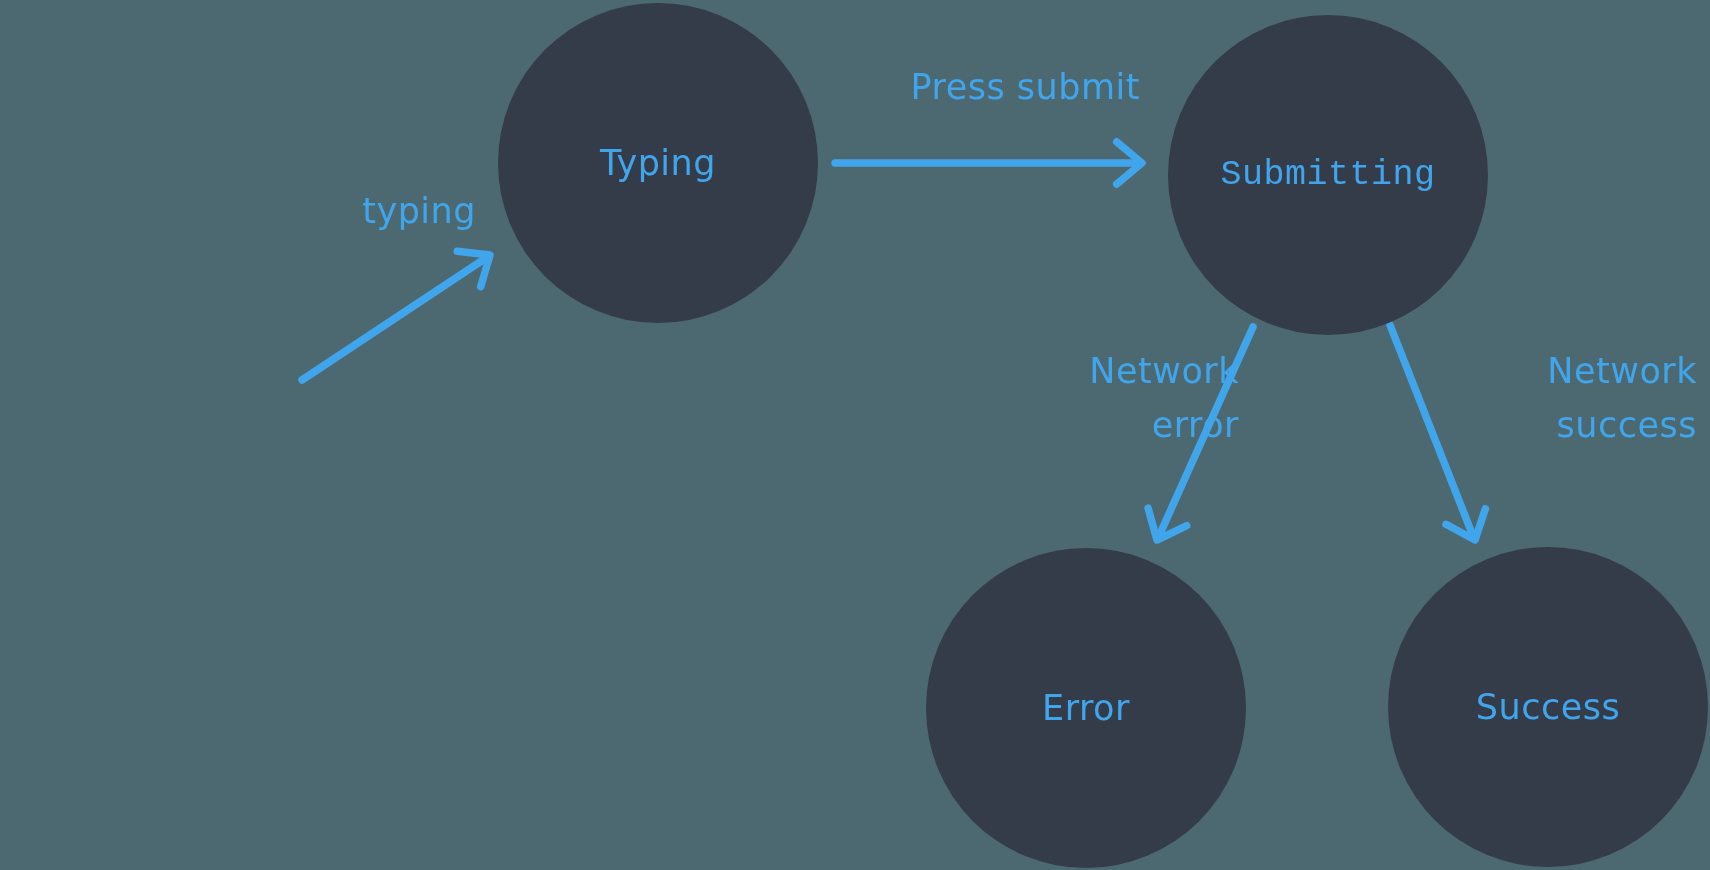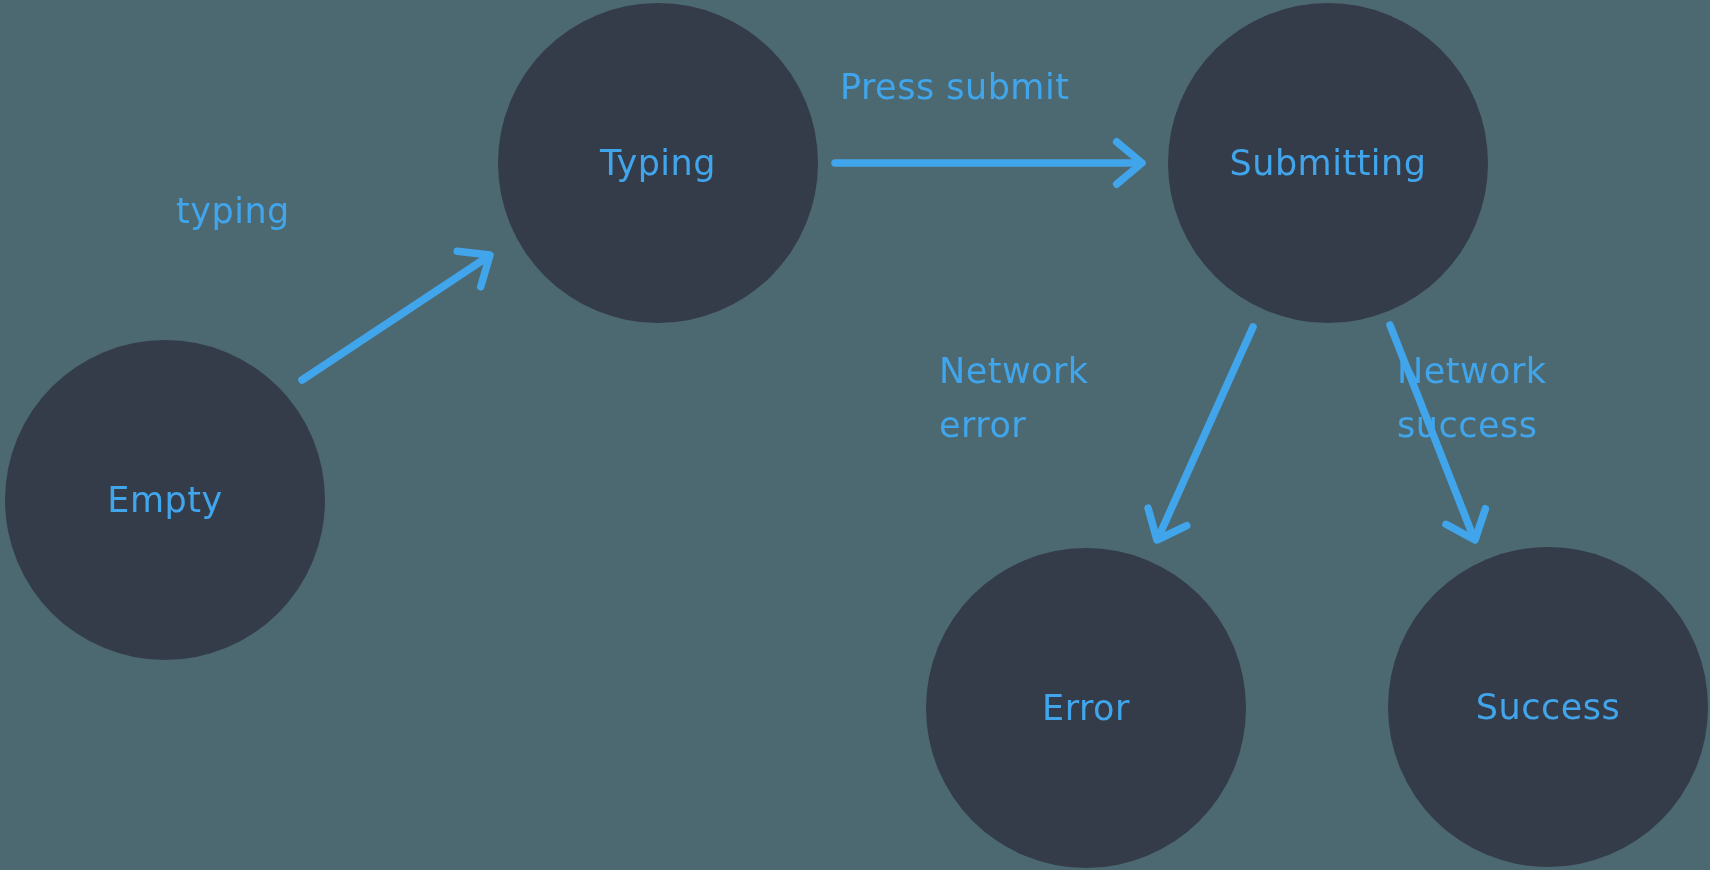--- a/index.html
+++ b/index.html
@@ -43,28 +43,28 @@
     justify-content: center;
   }
   .node-label {
     color: var(--accent);
     font-size: 35px;
     font-weight: 500;
     letter-spacing: 0.5px;
   }
   .node-empty      { left: 5px;    top: 340px; }
   .node-typing     { left: 498px;  top: 3px;   }
-  .node-submitting { left: 1168px; top: 3px;   }
+  .node-submitting { left: 1168px; top: 15px; font-family: Liberation Mono, monospace;   }
   .node-error      { left: 926px;  top: 548px; }
   .node-success    { left: 1388px; top: 547px; }
 
   .edge-label {
     position: absolute;
     width: 300px;
-    text-align: left;
+    text-align: right;
     color: var(--accent);
     font-size: 35px;
     font-weight: 500;
     line-height: 54px;
     letter-spacing: 0.5px;
   }
   .edge-label .line { display: block; }
   .label-start-typing    { left: 176px;  top: 184px; }
   .label-press-submit    { left: 840px;  top: 60px;  }
   .label-network-error   { left: 939px;  top: 344px; }
@@ -87,23 +87,20 @@
     <g>
       <line class="edge-stroke" x1="1253" y1="327" x2="1159" y2="536"></line>
       <polyline class="edge-stroke" points="1148.1,508.2 1157,540 1186.7,525.7"></polyline>
     </g>
     <g>
       <line class="edge-stroke" x1="1390" y1="325" x2="1473" y2="536"></line>
       <polyline class="edge-stroke" points="1446,524.3 1475,540 1485.4,508.7"></polyline>
     </g>
   </svg>
 
-  <div class="node node-empty">
-    <span class="node-label">Empty</span>
-  </div>
   <div class="node node-typing">
     <span class="node-label">Typing</span>
   </div>
   <div class="node node-submitting">
     <span class="node-label">Submitting</span>
   </div>
   <div class="node node-error">
     <span class="node-label">Error</span>
   </div>
   <div class="node node-success">

